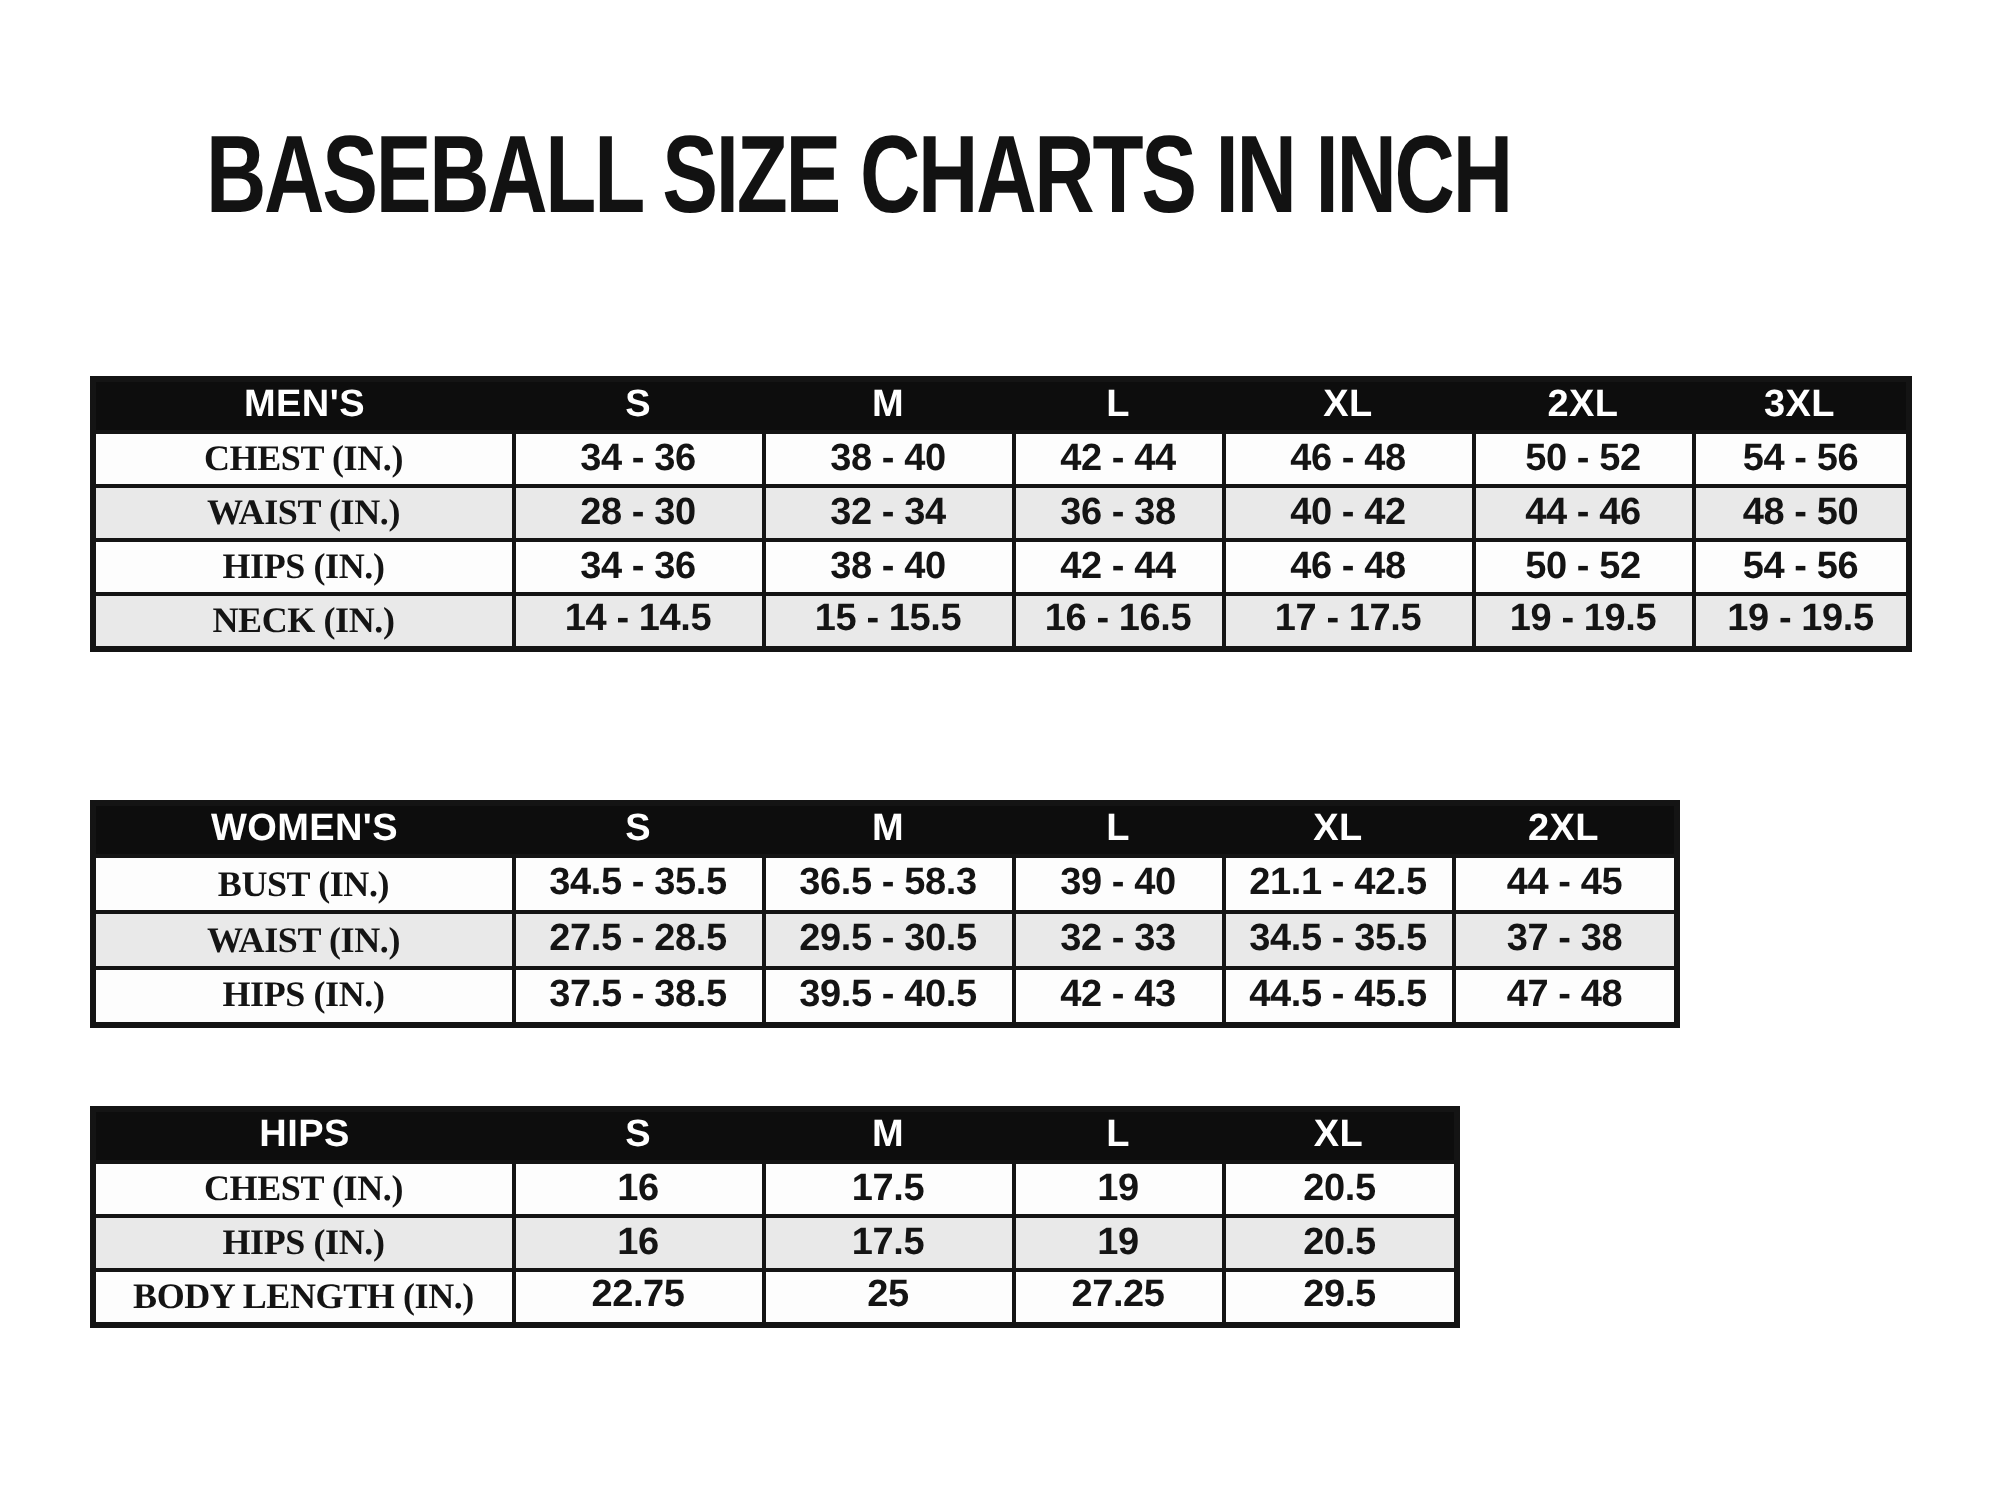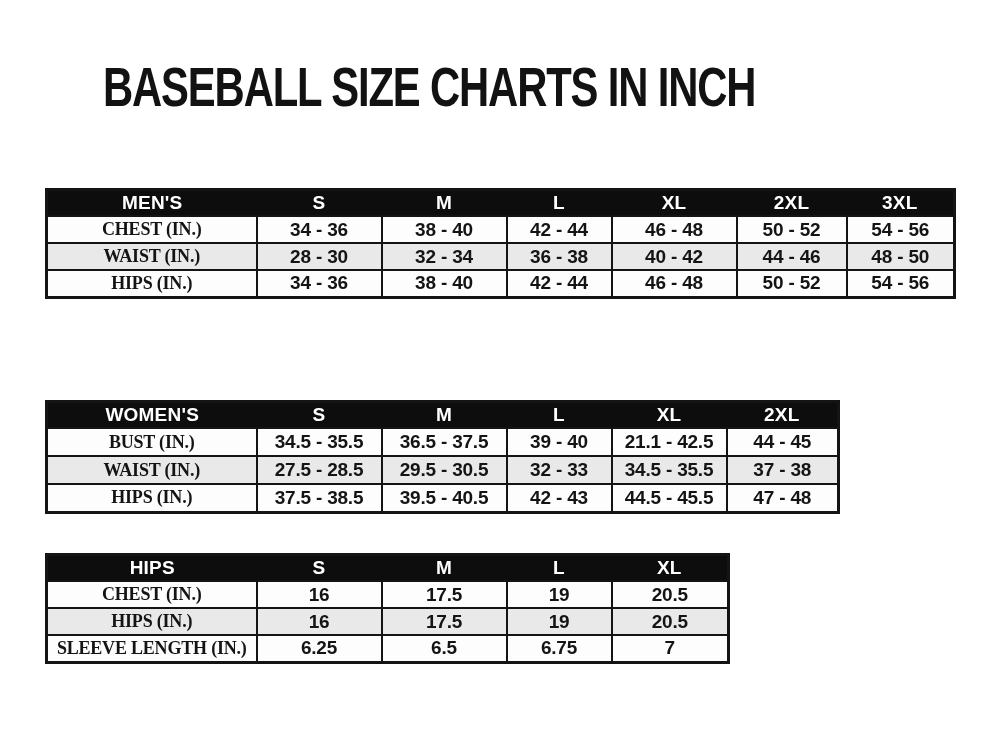--- a/index.html
+++ b/index.html
@@ -127,20 +127,29 @@
       </tr>
       <tr>
         <td>HIPS (IN.)</td>
         <td>34 - 36</td>
         <td>38 - 40</td>
         <td>42 - 44</td>
         <td>46 - 48</td>
         <td>50 - 52</td>
         <td>54 - 56</td>
       </tr>
+      <tr>
+        <td>NECK (IN.)</td>
+        <td>14 - 14.5</td>
+        <td>15 - 15.5</td>
+        <td>16 - 16.5</td>
+        <td>17 - 17.5</td>
+        <td>19 - 19.5</td>
+        <td>19 - 19.5</td>
+      </tr>
     </tbody>
 </table>
 
 <table class="size-table" id="table-womens">
   <colgroup>
     <col style="width:210px">
       <col style="width:125px">
       <col style="width:125px">
     <col style="width:105px">
       <col style="width:115px">
@@ -153,21 +162,21 @@
         <th>M</th>
         <th>L</th>
         <th>XL</th>
         <th>2XL</th>
       </tr>
     </thead>
   <tbody>
       <tr>
         <td>BUST (IN.)</td>
         <td>34.5 - 35.5</td>
-        <td>36.5 - 37.5</td>
+        <td>36.5 - 58.3</td>
         <td>39 - 40</td>
         <td>21.1 - 42.5</td>
         <td>44 - 45</td>
       </tr>
       <tr>
         <td>WAIST (IN.)</td>
         <td>27.5 - 28.5</td>
         <td>29.5 - 30.5</td>
         <td>32 - 33</td>
         <td>34.5 - 35.5</td>
@@ -210,20 +219,20 @@
         <td>20.5</td>
       </tr>
       <tr>
         <td>HIPS (IN.)</td>
         <td>16</td>
         <td>17.5</td>
         <td>19</td>
         <td>20.5</td>
       </tr>
       <tr>
-        <td>SLEEVE LENGTH (IN.)</td>
-        <td>6.25</td>
-        <td>6.5</td>
-        <td>6.75</td>
-        <td>7</td>
+        <td>BODY LENGTH (IN.)</td>
+        <td>22.75</td>
+        <td>25</td>
+        <td>27.25</td>
+        <td>29.5</td>
       </tr>
     </tbody>
 </table>
 
 </body></html>

